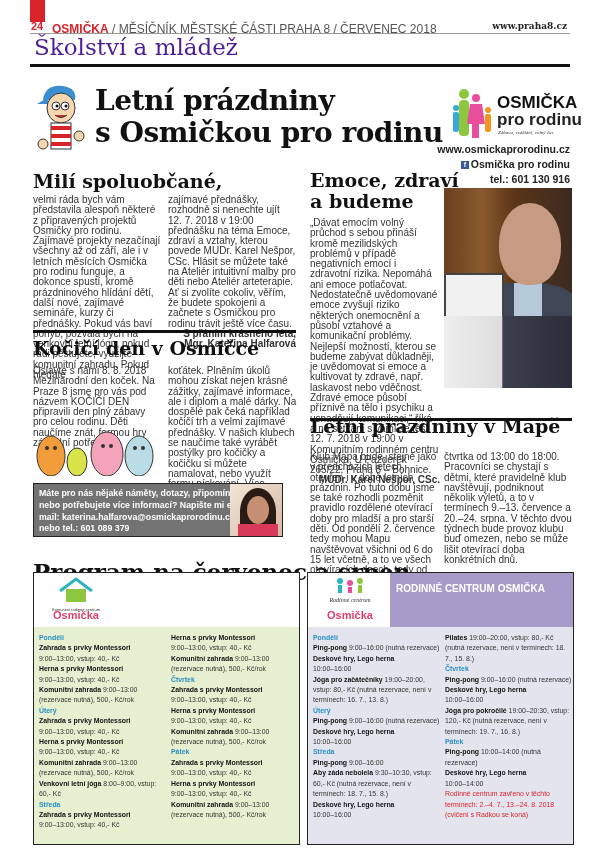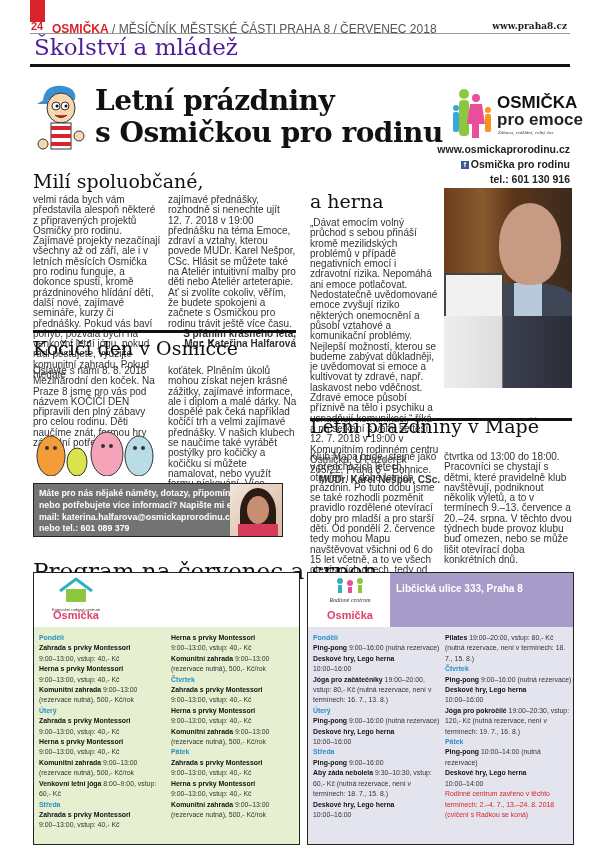--- a/index.html
+++ b/index.html
@@ -12,21 +12,21 @@
 .web{right:33px;top:21px;font:bold 9px "DejaVu Serif",serif;color:#222}
 .hr1{left:30px;top:33px;width:540px;height:1px;background:#999}
 .section{left:34px;top:34px;font:23px "DejaVu Serif",serif;color:#4c1d95}
 .hr2{left:30px;top:64px;width:540px;height:3px;background:#111}
 .kid{left:35px;top:82px;width:56px;height:82px}
 .mainh{left:95px;top:85px;font:bold 28px/32px "DejaVu Serif",serif;color:#111;letter-spacing:-0.5px}
 .logotext{left:497px;top:94px;font:bold 17px/17px "Liberation Sans",sans-serif;color:#111}
 .logosub{left:498px;top:130px;font:italic 5px "Liberation Serif",serif;color:#333}
 .contact{right:30px;top:142px;text-align:right;font:bold 10.5px/15px "Liberation Sans",sans-serif;color:#222}
 .fb{display:inline-block;width:8px;height:8px;background:#3b5998;color:#fff;font-size:7px;line-height:8px;text-align:center;margin-right:2px;vertical-align:1px}
-h2{font-family:"DejaVu Serif",serif;font-weight:normal;color:#111}
+h2{font-family:"DejaVu Serif",serif;font-weight:bold;color:#111}
 .h-mili{left:33px;top:170px;font-size:19px}
 .body{font-size:10px;line-height:10.3px;color:#333}
 .c1{left:33px;top:195px;width:128px}
 .c2{left:168px;top:195px;width:128px}
 .sign{text-align:right;font-weight:bold}
 .h-emoce{left:310px;top:170px;font-size:19px;line-height:21px}
 .c3{left:310px;top:218px;width:130px}
 .photo{left:444px;top:188px;width:128px;height:128px;background:linear-gradient(90deg,#6b3f1f 0%,#8a5a2e 30%,#5a3518 55%,#3c2a20 100%);overflow:hidden}
 .photo .face{position:absolute;left:55px;top:15px;width:62px;height:82px;border-radius:50% 50% 45% 45%;background:#c79a84}
 .photo .shirt{position:absolute;left:30px;top:95px;width:100px;height:40px;background:#3f4656;border-radius:40% 40% 0 0}
@@ -98,37 +98,37 @@
   <circle cx="14" cy="6" r="5" fill="#8dc63f"></circle>
     <rect x="9" y="12" width="10" height="36" rx="4" fill="#8dc63f"></rect>
   <circle cx="26" cy="10" r="4" fill="#e94e9b"></circle>
     <path d="M20 16 L32 16 L35 36 L17 36 Z" fill="#e94e9b"></path>
     <rect x="22" y="36" width="7" height="14" fill="#e94e9b"></rect>
   <circle cx="6" cy="20" r="3" fill="#39a9dc"></circle>
     <rect x="3" y="24" width="6" height="20" rx="2" fill="#39a9dc"></rect>
   <circle cx="38" cy="22" r="3" fill="#f7941d"></circle>
     <rect x="35" y="26" width="6" height="18" rx="2" fill="#f7941d"></rect>
 </svg>
-<div class="abs logotext"><span>OSMIČKA</span><br><span style="color:#222">pro emoce</span></div>
+<div class="abs logotext"><span>OSMIČKA</span><br><span style="color:#222">pro rodinu</span></div>
 <div class="abs logosub">Zábava, vzdělání, volný čas</div>
 <div class="abs contact">
   <div>www.osmickaprorodinu.cz</div>
   <div><span class="fb">f</span><span>Osmička pro rodinu</span></div>
   <div>tel.: 601 130 916</div>
 </div>
 
 <h2 class="abs h-mili">Milí spoluobčané,</h2>
 <p class="abs body c1">velmi ráda bych vám představila alespoň některé z připravených projektů Osmičky pro rodinu. Zajímavé projekty nezačínají všechny až od září, ale i v letních měsících Osmička pro rodinu funguje, a dokonce spustí, kromě prázdninového hlídání dětí, další nové, zajímavé semináře, kurzy či přednášky. Pokud vás baví pohyb, pozvala bych na venkovní letní jógu, pokud rádi pěstujete, využijte komunitní zahradu. Pokud hledáte</p>
 <div class="abs body c2">
   <p>zajímavé přednášky, rozhodně si nenechte ujít 12. 7. 2018 v 19:00 přednášku na téma Emoce, zdraví a vztahy, kterou povede MUDr. Karel Nešpor, CSc. Hlásit se můžete také na Ateliér intuitivní malby pro děti nebo Ateliér arteterapie. Ať si zvolíte cokoliv, věřím, že budete spokojeni a začnete s Osmičkou pro rodinu trávit ještě více času.</p>
   <p class="sign">S přáním krásného léta,</p>
   <p class="sign">Mgr. Kateřina Halfarová</p>
 </div>
 
-<h2 class="abs h-emoce"><br><span>a herna</span></h2>
+<h2 class="abs h-emoce"><span>Emoce, zdraví</span><br><span>a budeme</span></h2>
 <div class="abs body c3">
   <p>„Dávat emocím volný průchod s sebou přináší kromě mezilidských problémů v případě negativních emocí i zdravotní rizika. Nepomáhá ani emoce potlačovat. Nedostatečně uvědomované emoce zvyšují riziko některých onemocnění a působí vztahové a komunikační problémy. Nejlepší možností, kterou se budeme zabývat důkladněji, je uvědomovat si emoce a kultivovat ty zdravé, např. laskavost nebo vděčnost. Zdravé emoce působí příznivě na tělo i psychiku a usnadňují komunikaci,“ říká a na setkání s vámi se těší 12. 7. 2018 v 19:00 v Komunitním rodinném centru Osmička, U Pazderek 265/22, Praha 8 – Bohnice.</p>
   <p class="sign">MUDr. Karel Nešpor, CSc.</p>
 </div>
 <div class="abs photo">
   <div class="shirt"></div>
     <div class="coll"></div>
     <div class="face"></div>
     <div class="diploma"></div>
 </div>
@@ -213,21 +213,21 @@
           <circle cx="20" cy="6" r="3" fill="#e94e9b"></circle>
           <circle cx="30" cy="4" r="3" fill="#8dc63f"></circle>
           <rect x="8" y="8" width="4" height="8" fill="#2bb3c0"></rect>
           <rect x="18" y="10" width="4" height="6" fill="#e94e9b"></rect>
           <rect x="28" y="8" width="4" height="8" fill="#8dc63f"></rect>
         </svg>
       <div style="font:italic 6px 'Liberation Serif',serif;color:#333">Rodinné centrum</div>
       <div class="nm">Osmička</div>
     </div>
     <div class="band">
-        <div>Libčická ulice 333, Praha 8</div>
+        <div>RODINNÉ CENTRUM OSMIČKA</div>
       </div>
   </div>
   <div class="bcol" style="left:5px">
       <div class="d">Pondělí</div>
       <div><b>Ping-pong</b><span>  9:00–16:00 (nutná rezervace)</span></div>
       <div><b>Deskové hry, Lego herna</b><br><span>10:00–16:00</span></div>
       <div><b>Jóga pro začátečníky</b><span> 19:00–20:00, vstup: 80,- Kč (nutná rezervace, není v termínech: 16. 7., 13. 8.)</span></div>
       <div class="d">Úterý</div>
       <div><b>Ping-pong</b><span>  9:00–16:00 (nutná rezervace)</span></div>
       <div><b>Deskové hry, Lego herna</b><br><span>10:00–16:00</span></div>

